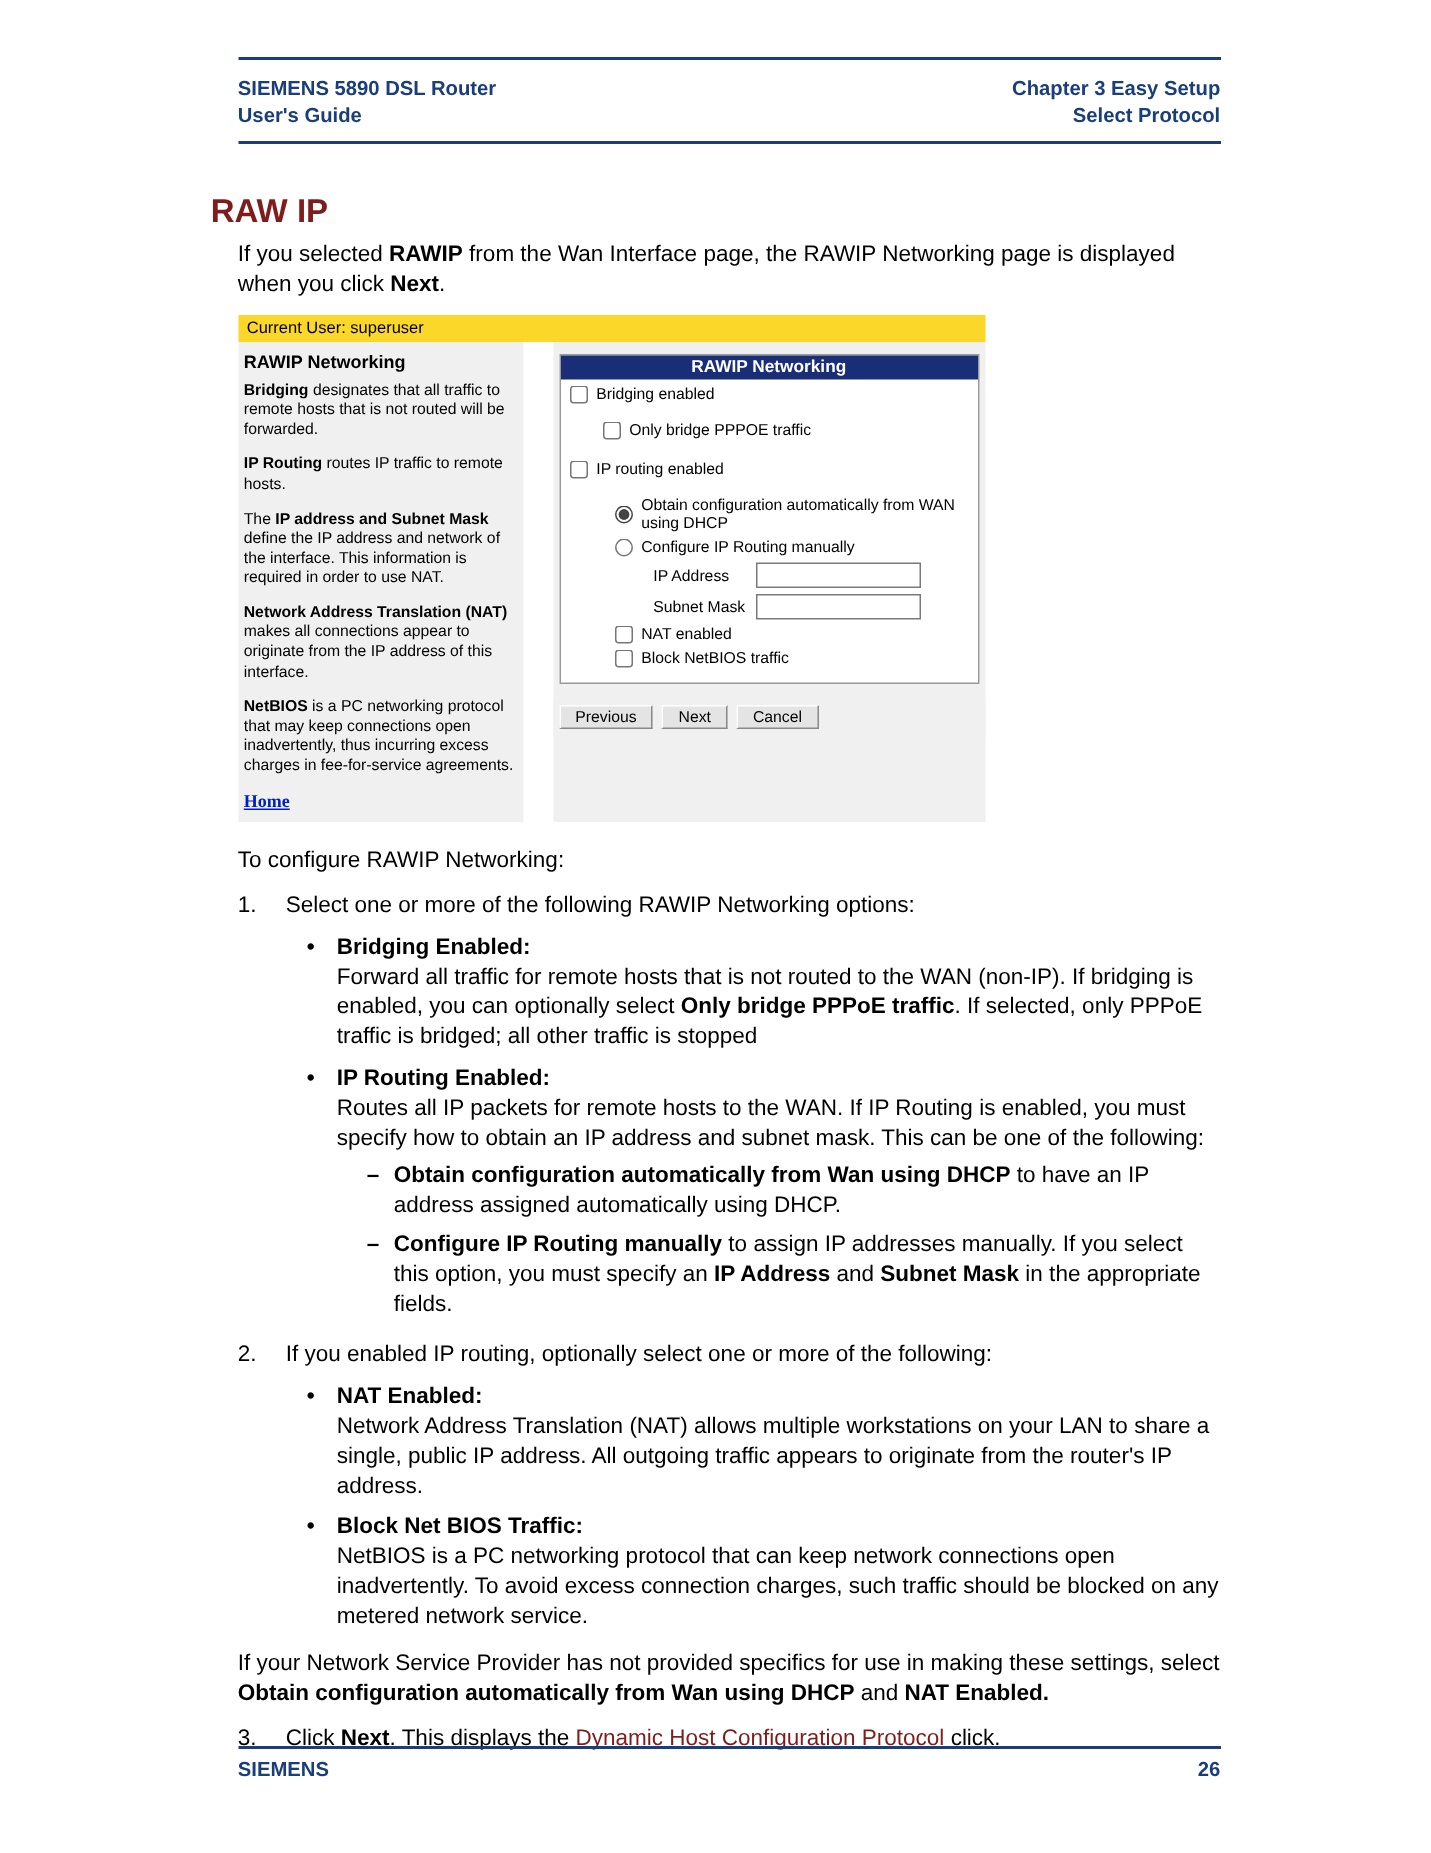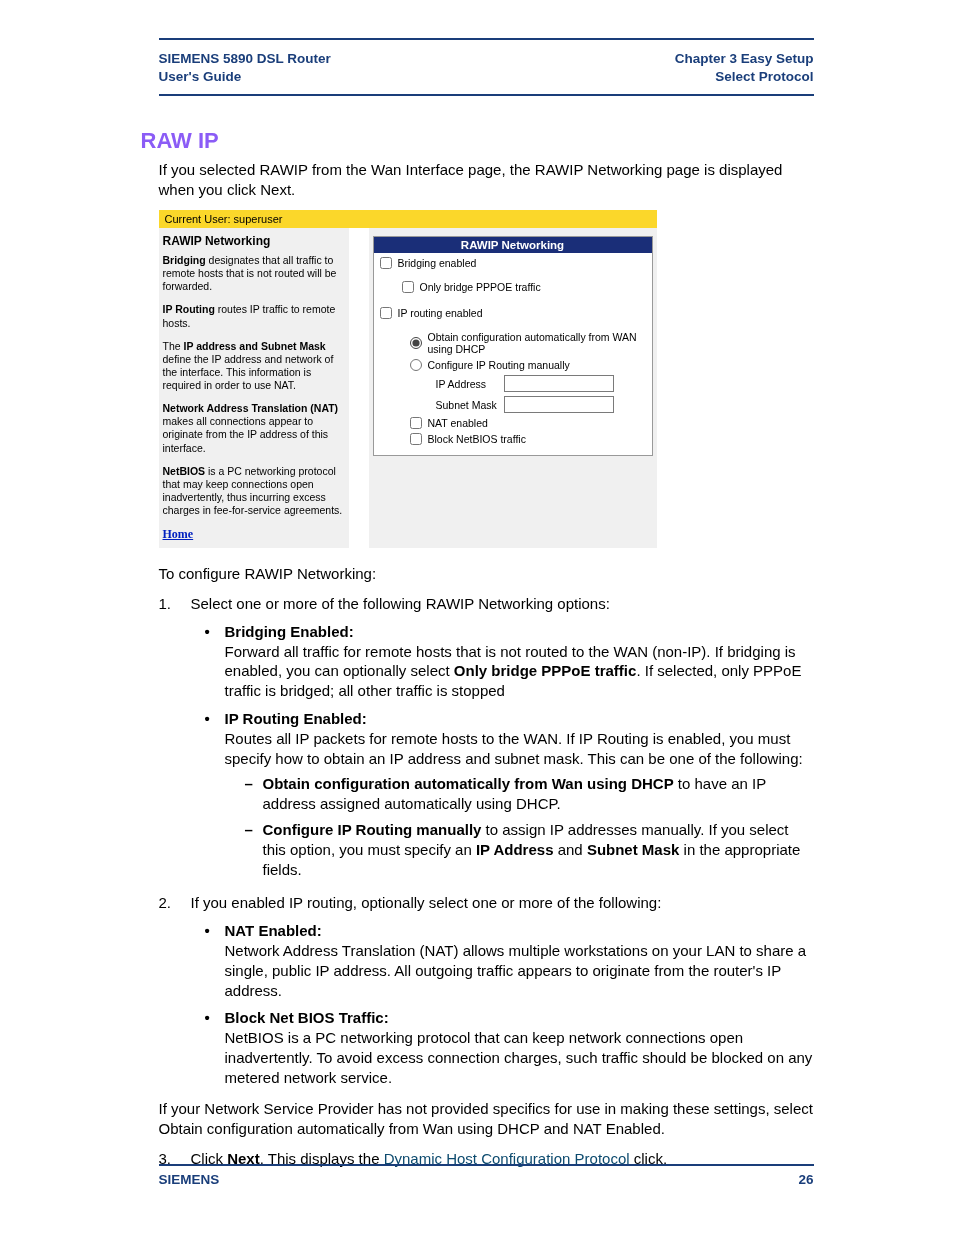--- a/index.html
+++ b/index.html
@@ -25,48 +25,48 @@
     justify-content: space-between;
     font-size: 13.5px;
     font-weight: bold;
     color: #1a3e7a;
     font-family: Arial, Helvetica, sans-serif;
     margin: 0 22px 0 40px;
   }
   .header-area .left { text-align: left; line-height: 1.35; }
   .header-area .right { text-align: right; line-height: 1.35; }
   .section-title {
-    color: #8b5cf6;
+    color: #7f1d1d;
     font-size: 22px;
     font-weight: bold;
     margin: 32px 0 6px 22px;
     font-family: Arial, Helvetica, sans-serif;
   }
   .body-text {
     margin: 4px 22px 4px 40px;
     line-height: 1.32;
     font-size: 15px;
   }
-  .body-text b { font-weight: normal; }
+  .body-text b { font-weight: bold; }
   .ol-custom { margin: 10px 22px 4px 40px; padding: 0; }
   .ol-item {
     display: flex;
     gap: 14px;
     margin-top: 10px;
     line-height: 1.32;
   }
   .ol-num { min-width: 18px; }
   .bullet-block { margin: 6px 22px 4px 86px; }
   .bullet-item { display: flex; gap: 10px; margin-top: 8px; line-height: 1.32; }
   .bullet-dot { min-width: 10px; font-weight: bold; }
   .bullet-content { flex: 1; }
   .dash-block { margin: 2px 0 4px 20px; }
   .dash-item { display: flex; gap: 8px; margin-top: 6px; line-height: 1.32; }
   .dash-mark { min-width: 10px; font-weight: bold; }
-  .link { color: #0c4a6e; text-decoration: underline; }
+  .link { color: #7f1d1d; text-decoration: underline; }
   .footer-area {
     position: absolute;
     bottom: 48px;
     left: 100px;
     right: 82px;
     border-top: 2px solid #1a3e7a;
     padding-top: 6px;
     display: flex;
     justify-content: space-between;
     font-size: 13.5px;
@@ -214,20 +214,25 @@
           </div>
           <div class="panel-row indent2">
             <input type="checkbox" style="">
             <span>NAT enabled</span>
           </div>
           <div class="panel-row indent2">
             <input type="checkbox" style="">
             <span>Block NetBIOS traffic</span>
           </div>
         </div>
+        <div class="btnrow">
+          <button class="winbtn">Previous</button>
+          <button class="winbtn">Next</button>
+          <button class="winbtn">Cancel</button>
+        </div>
       </div>
     </div>
   </div>
 
   <div class="body-text" style="margin-top:16px;">To configure RAWIP Networking:</div>
 
   <div class="ol-custom">
     <div class="ol-item">
       <div class="ol-num">1.</div>
       <div>Select one or more of the following RAWIP Networking options:</div>

